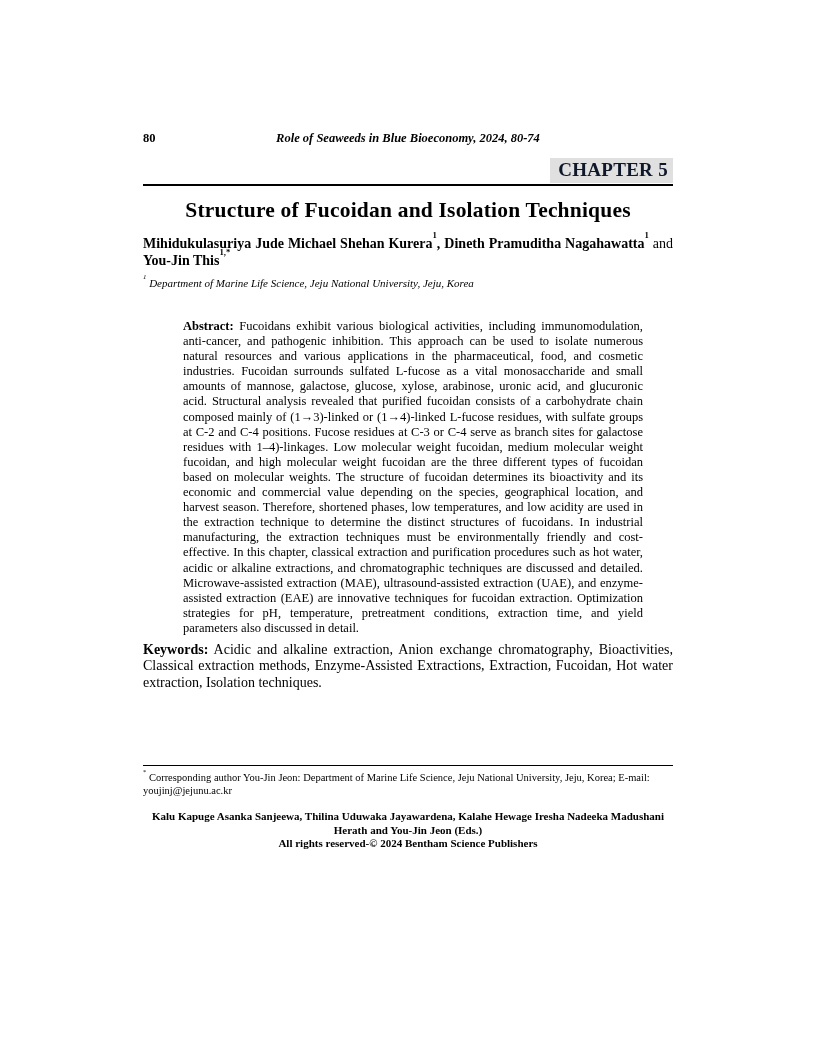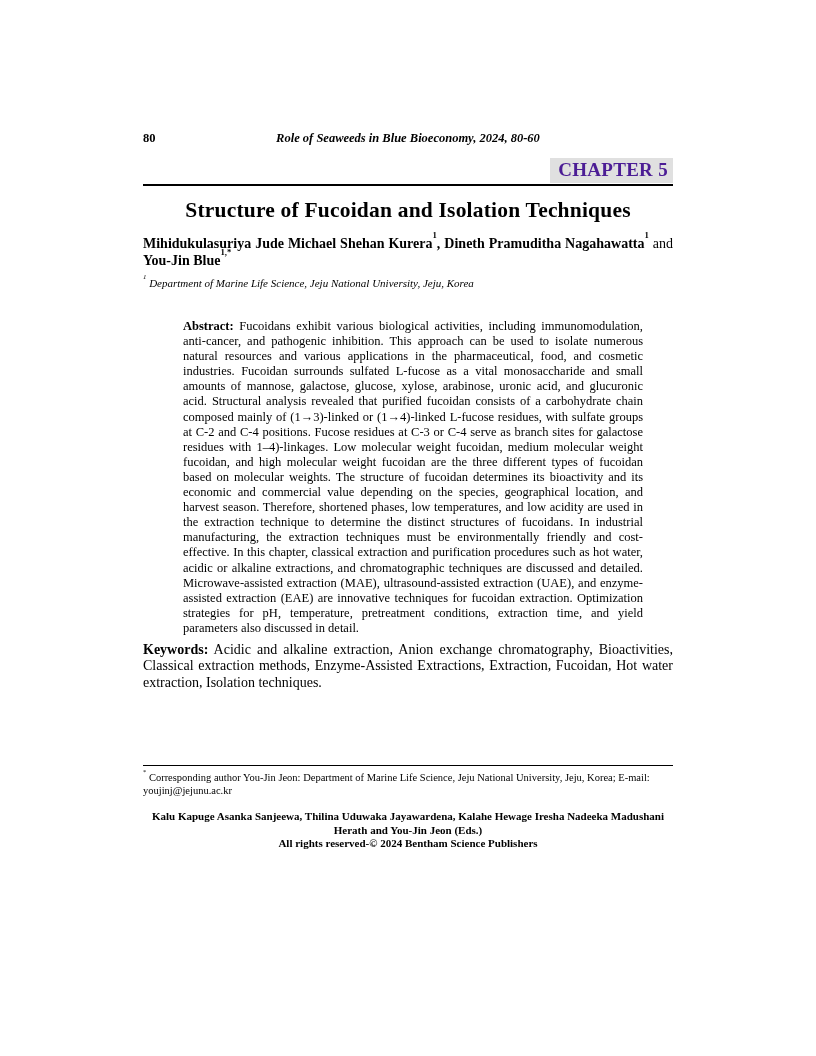--- a/index.html
+++ b/index.html
@@ -124,31 +124,31 @@
   }
 </style>
 </head>
 <body>
 
 <div class="page">
   <div class="content">
 
     <div class="running-head">
       <span class="pg-num">80</span>
-      <span class="running-title">Role of Seaweeds in Blue Bioeconomy, 2024, 80-60</span>
+      <span class="running-title">Role of Seaweeds in Blue Bioeconomy, 2024, 80-74</span>
     </div>
 
     <div class="chapter-row">
-      <span class="chapter-label" id="chapter-label" style="background: rgb(224, 224, 224); color: #4c1d95;">CHAPTER 5</span>
+      <span class="chapter-label" id="chapter-label" style="background: rgb(224, 224, 224); color: #0f172a;">CHAPTER 5</span>
     </div>
     <hr class="head-rule">
 
     <h1 class="chapter-title">Structure of Fucoidan and Isolation Techniques</h1>
 
-    <p class="authors"><span>Mihidukulasuriya Jude Michael Shehan Kurera</span><sup class="s">1</sup><span>, </span><span>Dineth Pramuditha Nagahawatta</span><sup class="s">1</sup><span class="normal"> and </span><span>You-Jin Blue</span><sup class="s">1,*</sup></p>
+    <p class="authors"><span>Mihidukulasuriya Jude Michael Shehan Kurera</span><sup class="s">1</sup><span>, </span><span>Dineth Pramuditha Nagahawatta</span><sup class="s">1</sup><span class="normal"> and </span><span>You-Jin This</span><sup class="s">1,*</sup></p>
 
     <p class="affiliation"><sup class="s">1</sup><span> Department of Marine Life Science, Jeju National University, Jeju, Korea</span></p>
 
     <p class="abstract"><span class="lbl">Abstract:</span><span> Fucoidans exhibit various biological activities, including immunomodulation, anti-cancer, and pathogenic inhibition. This approach can be used to isolate numerous natural resources and various applications in the pharmaceutical, food, and cosmetic industries. Fucoidan surrounds sulfated L-fucose as a vital monosaccharide and small amounts of mannose, galactose, glucose, xylose, arabinose, uronic acid, and glucuronic acid. Structural analysis revealed that purified fucoidan consists of a carbohydrate chain composed mainly of (1→3)-linked or (1→4)-linked L-fucose residues, with sulfate groups at C-2 and C-4 positions. Fucose residues at C-3 or C-4 serve as branch sites for galactose residues with 1–4)-linkages. Low molecular weight fucoidan, medium molecular weight fucoidan, and high molecular weight fucoidan are the three different types of fucoidan based on molecular weights. The structure of fucoidan determines its bioactivity and its economic and commercial value depending on the species, geographical location, and harvest season. Therefore, shortened phases, low temperatures, and low acidity are used in the extraction technique to determine the distinct structures of fucoidans. In industrial manufacturing, the extraction techniques must be environmentally friendly and cost-effective. In this chapter, classical extraction and purification procedures such as hot water, acidic or alkaline extractions, and chromatographic techniques are discussed and detailed. Microwave-assisted extraction (MAE), ultrasound-assisted extraction (UAE), and enzyme-assisted extraction (EAE) are innovative techniques for fucoidan extraction. Optimization strategies for pH, temperature, pretreatment conditions, extraction time, and yield parameters also discussed in detail.</span></p>
 
     <p class="keywords"><span class="lbl">Keywords:</span><span> Acidic and alkaline extraction, Anion exchange chromatography, Bioactivities, Classical extraction methods, Enzyme-Assisted Extractions, Extraction, Fucoidan, Hot water extraction, Isolation techniques.</span></p>
 
   </div>
 
   <div class="bottom-area">

